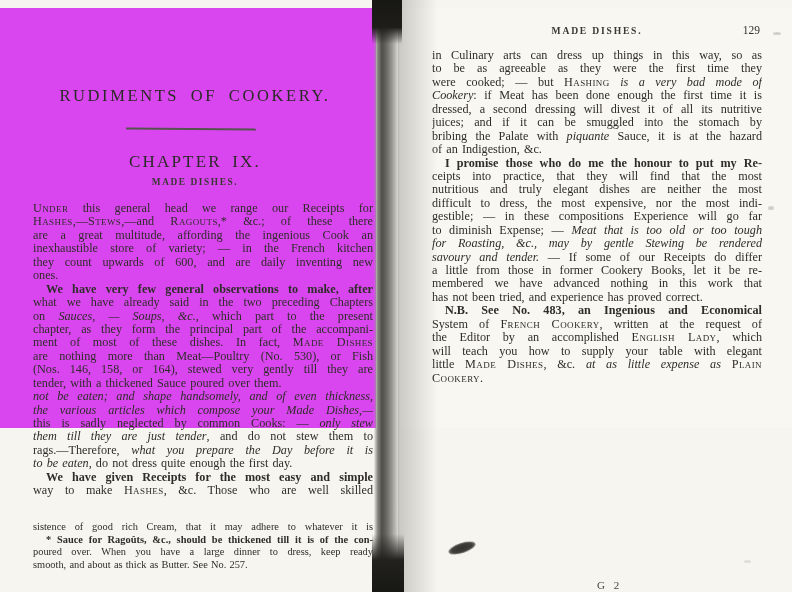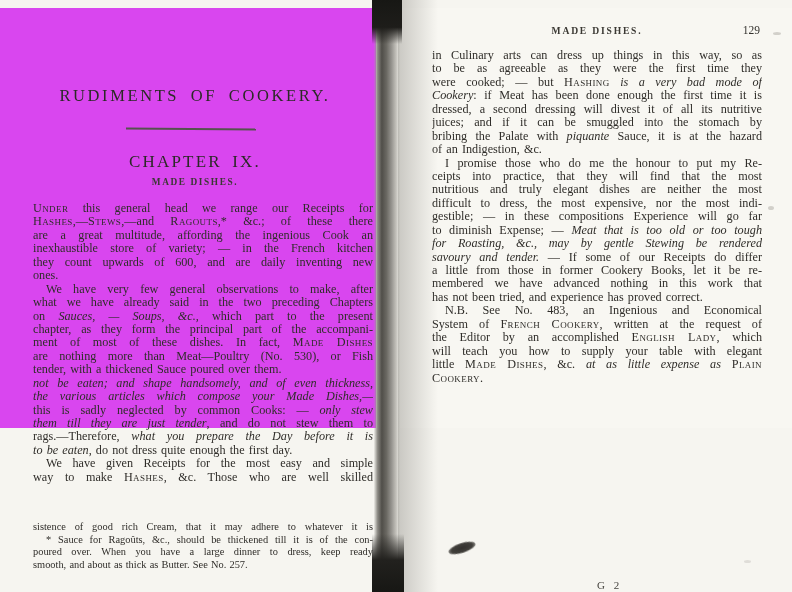--- a/index.html
+++ b/index.html
@@ -20,21 +20,21 @@
   .textblock { position: absolute; }
   .tline {
     height: 13.45px; line-height: 13.45px;
     font-size: 12.2px;
     text-align: justify; text-align-last: justify;
     overflow: hidden;
     word-spacing: 1.1px;
     white-space: normal;
   }
   .tline.end { text-align-last: left; }
-  .tline.ind { text-indent: 13px; }
+  .tline.ind { text-indent: 13px; font-weight: bold; }
   .footnote .tline { height: 12.7px; line-height: 12.7px; font-size: 10.4px; word-spacing: 0.6px; }
   .seg-n { }
   .seg-i { font-style: italic; }
   .seg-sc { font-variant: small-caps; letter-spacing: 0.4px; }
 
   
   .heading { position: absolute; text-align: center; color: #2b2a26; }
   .book-title {
     top: 78px; left: 18px; width: 354px;
     font-size: 16.5px; letter-spacing: 2.6px; word-spacing: 5px;
@@ -115,20 +115,21 @@
         <div class="tline"><span class="seg-n">are a great multitude, affording the ingenious Cook an</span></div>
         <div class="tline"><span class="seg-n">inexhaustible store of variety; — in the French kitchen</span></div>
         <div class="tline"><span class="seg-n">they count upwards of 600, and are daily inventing new</span></div>
         <div class="tline end"><span class="seg-n">ones.</span></div>
         <div class="tline ind"><span class="seg-n">We have very few general observations to make, after</span></div>
         <div class="tline"><span class="seg-n">what we have already said in the two preceding Chapters</span></div>
         <div class="tline"><span class="seg-n">on </span><span class="seg-i">Sauces, — Soups, &amp;c.,</span><span class="seg-n"> which part to the present</span></div>
         <div class="tline"><span class="seg-n">chapter, as they form the principal part of the accompani-</span></div>
         <div class="tline"><span class="seg-n">ment of most of these dishes.  In fact, </span><span class="seg-sc">Made Dishes</span></div>
         <div class="tline"><span class="seg-n">are nothing more than Meat—Poultry (No. 530), or Fish</span></div>
+        <div class="tline"><span class="seg-n">(Nos. 146, 158, or 164), stewed very gently till they are</span></div>
         <div class="tline end"><span class="seg-n">tender, with a thickened Sauce poured over them.</span></div>
         <div class="tline"><span class="seg-i">not be eaten; and shape handsomely, and of even thickness,</span></div>
         <div class="tline"><span class="seg-i">the various articles which compose your Made Dishes,—</span></div>
         <div class="tline"><span class="seg-n">this is sadly neglected by common Cooks: — </span><span class="seg-i">only stew</span></div>
         <div class="tline"><span class="seg-i">them till they are just tender</span><span class="seg-n">, and do not stew them to</span></div>
         <div class="tline"><span class="seg-n">rags.—Therefore, </span><span class="seg-i">what you prepare the Day before it is</span></div>
         <div class="tline end"><span class="seg-i">to be eaten</span><span class="seg-n">, do not dress quite enough the first day.</span></div>
         <div class="tline ind"><span class="seg-n">We have given Receipts for the most easy and simple</span></div>
         <div class="tline"><span class="seg-n">way to make </span><span class="seg-sc">Hashes</span><span class="seg-n">, &amp;c.  Those who are well skilled</span></div>
       </div>

